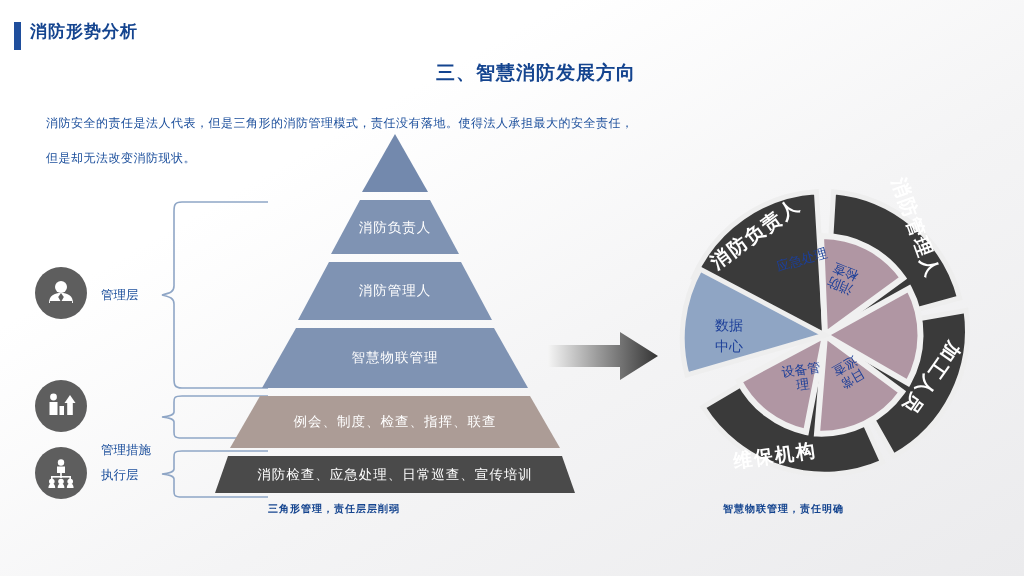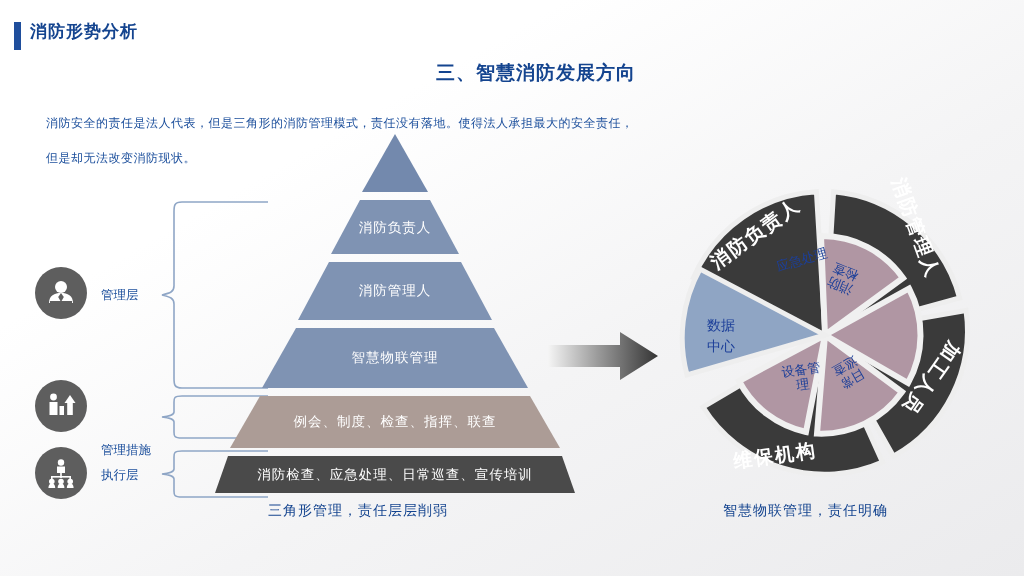--- a/index.html
+++ b/index.html
@@ -82,21 +82,21 @@
     transform-origin: center center;
   }
   .inner-label {
     position: absolute; color: #1c3f99; font-size: 13px;
     line-height: 1.15; text-align: center; white-space: nowrap;
     transform-origin: center center;
   }
 
   
   .caption {
-    position: absolute; font-size: 14px; font-weight: normal;
+    position: absolute; font-size: 10px; font-weight: bold;
     color: #14448f; letter-spacing: 1px; white-space: nowrap;
   }
   #caption-left  { left: 268px; top: 502px; }
   #caption-right { left: 723px; top: 502px; }
 </style>
 </head>
 <body>
 
 <div id="slide">
 
@@ -213,21 +213,21 @@
     <div class="ring-label" style="left:224px; top:190px; transform:rotate(125deg);">加工人员</div>
     <div class="ring-label" style="left:68px; top:268px; transform:rotate(-8deg);">维保机构</div>
 
     
     <div class="inner-label" style="left:110px; top:78px; width:54px; white-space:normal; transform:rotate(-16deg);"><span>应急处理</span></div>
     <div class="inner-label" style="left:163px; top:88px; width:30px; white-space:normal; transform:rotate(202deg);"><span>消防检查</span></div>
     <div class="inner-label" style="left:168px; top:182px; width:30px; white-space:normal; transform:rotate(150deg);"><span>日常巡查</span></div>
     <div class="inner-label" style="left:117px; top:188px; width:40px; white-space:normal; transform:rotate(-8deg);"><span>设备管理</span></div>
 
     
-    <div class="inner-label" style="left:24px; top:140px; width:64px; font-size:14px; line-height:1.5;">
+    <div class="inner-label" style="left:32px; top:140px; width:64px; font-size:14px; line-height:1.5;">
       <div>数据</div>
       <div>中心</div>
     </div>
   </div>
 
   <div class="caption" id="caption-left">三角形管理，责任层层削弱</div>
   <div class="caption" id="caption-right">智慧物联管理，责任明确</div>
 
 </div>
 

